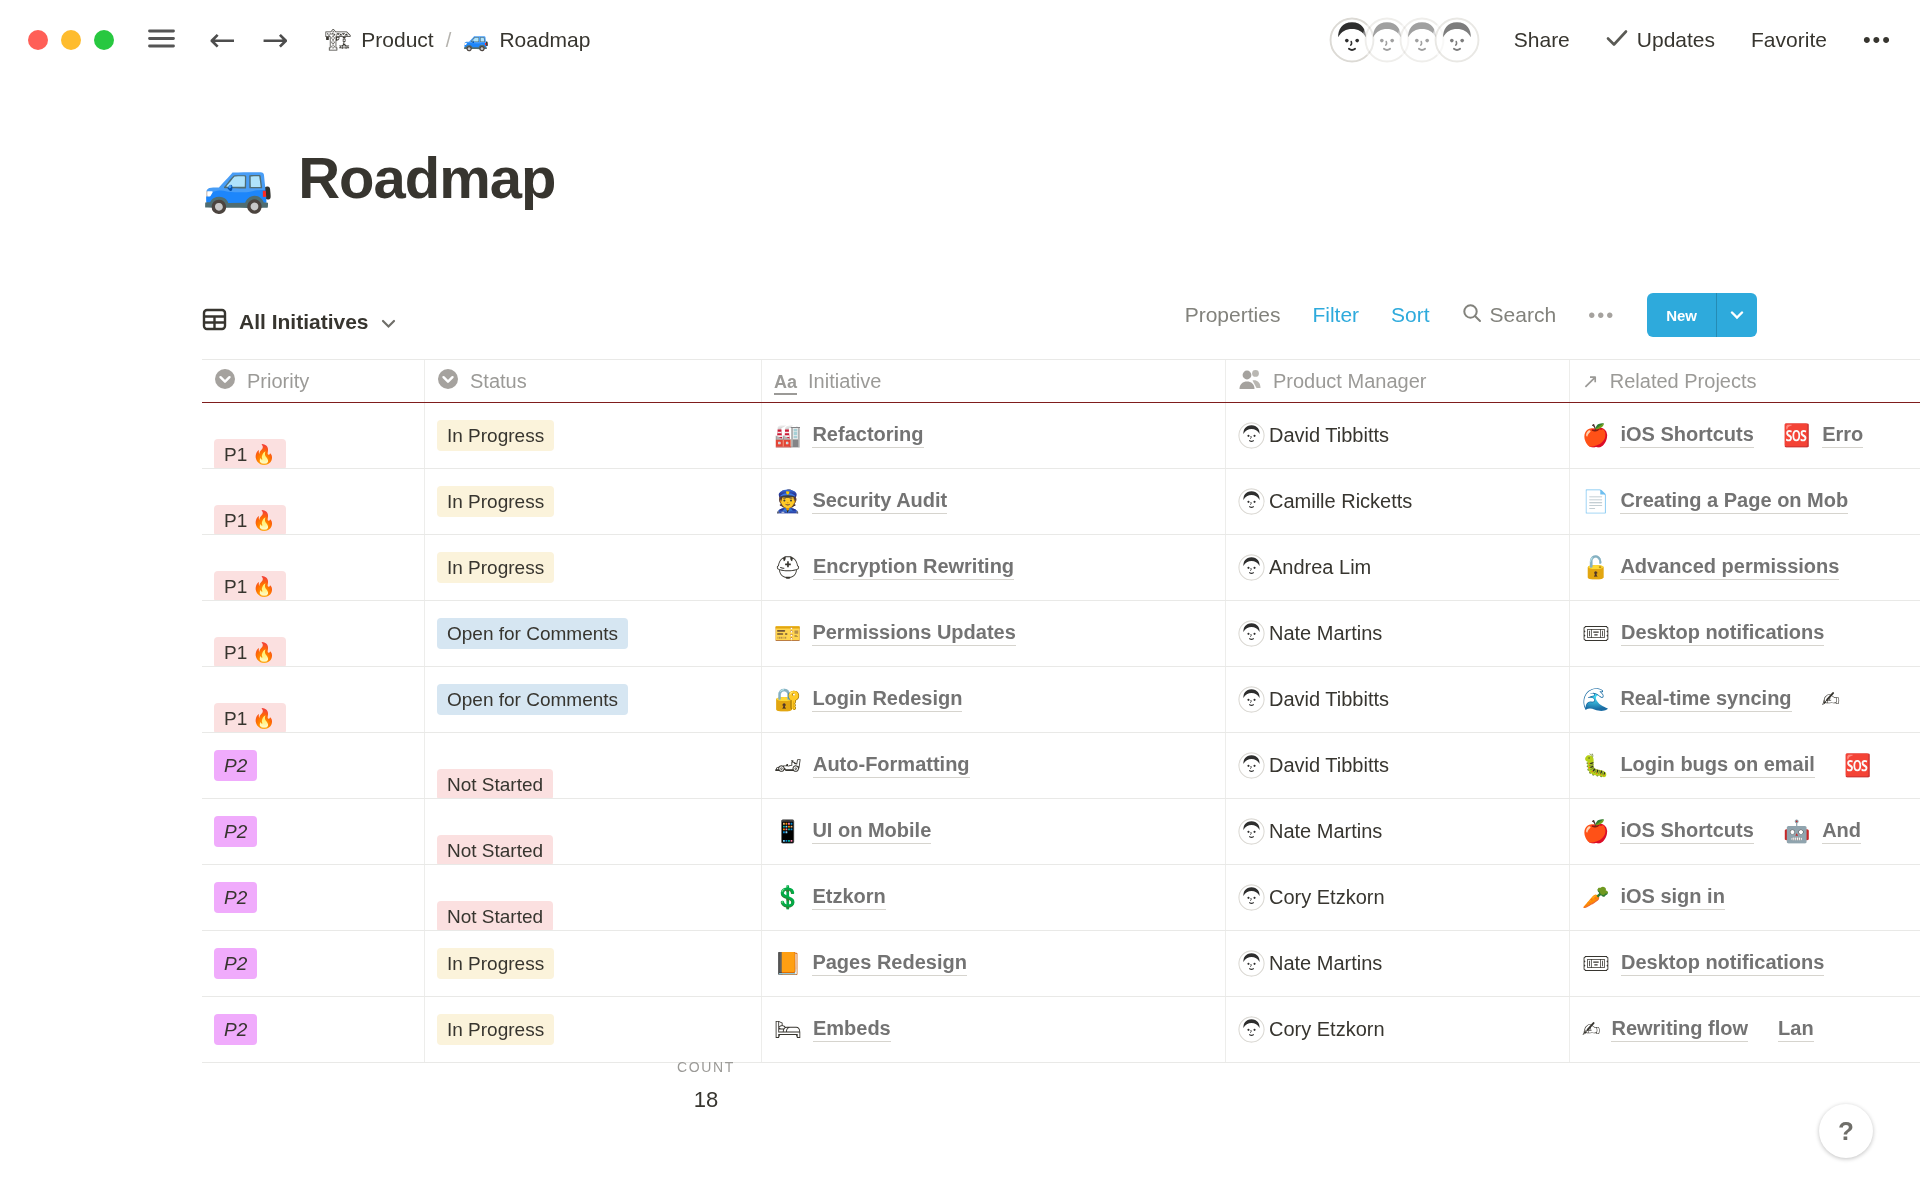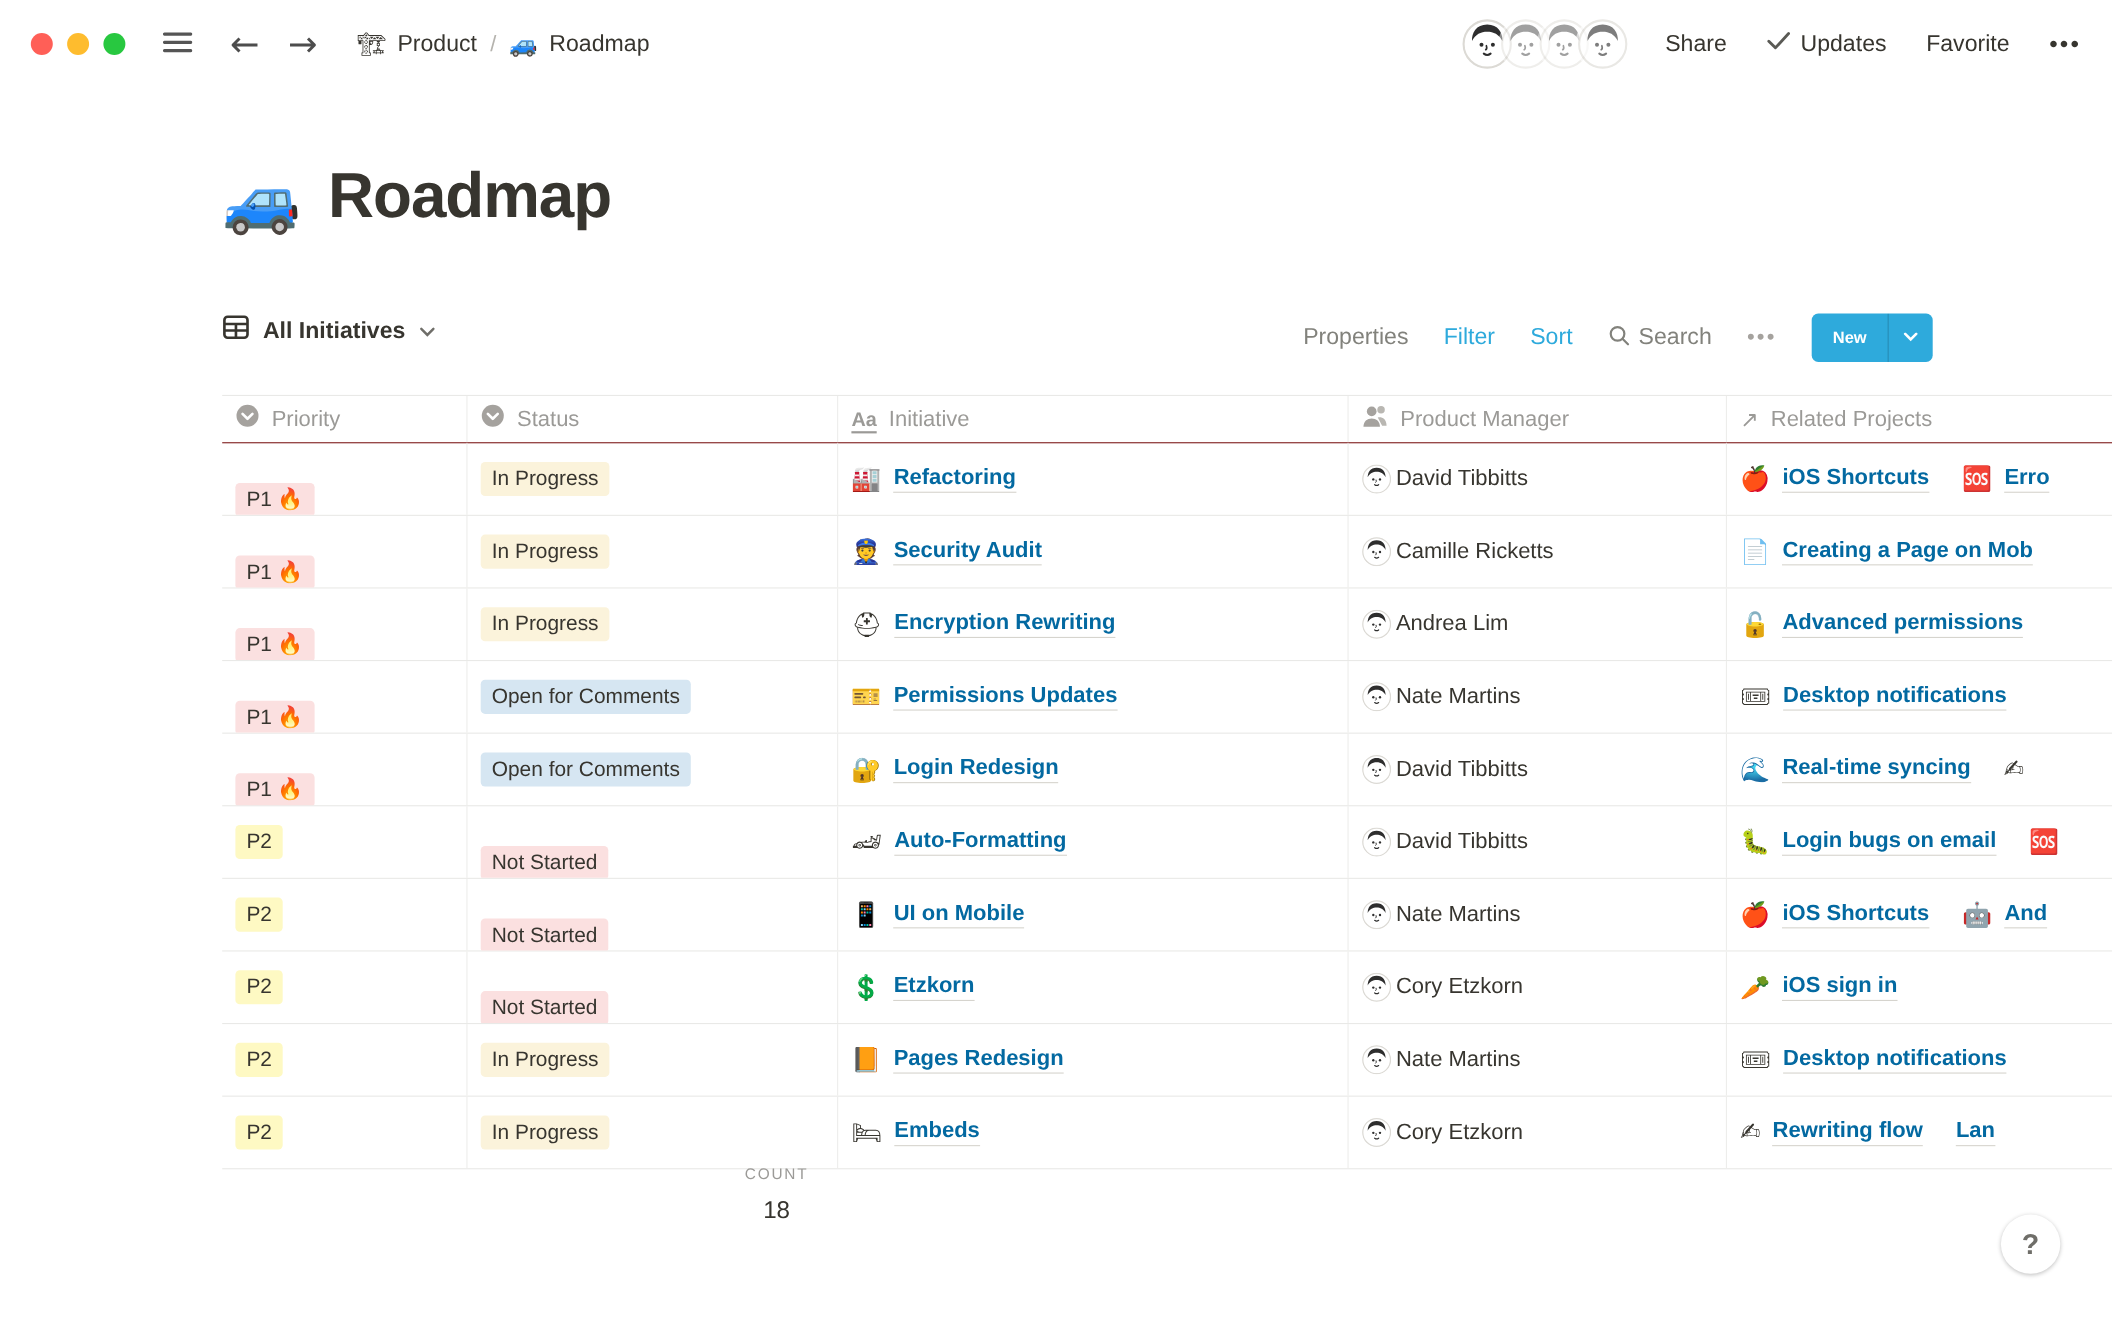--- a/index.html
+++ b/index.html
@@ -26,21 +26,21 @@
   .more-dots { font-size:22px; letter-spacing:2px; color:#37352F; cursor:pointer; }
 
   
   .page { margin-left:202px; }
   .title-row { margin-top:64px; display:flex; align-items:flex-end; gap:24px; }
   .page-emoji { font-size:58px; line-height:1; }
   .page-title { font-size:58px; font-weight:700; letter-spacing:-1px; color:#37352F; }
   .page-desc { margin-top:28px; font-size:22px; color:#37352F; }
 
   
-  .view-toolbar { margin-top:74px; margin-right:163px; height:52px; display:flex; align-items:flex-start; justify-content:space-between; }
+  .view-toolbar { margin-top:74px; margin-right:163px; height:52px; display:flex; align-items:flex-end; justify-content:space-between; }
   .view-tab { display:flex; align-items:center; gap:12px; font-size:21px; font-weight:700; cursor:pointer; }
   .tb-right { display:flex; align-items:center; gap:32px; }
   .tb-link { font-size:21px; color:#82827C; cursor:pointer; background:none; border:none; font-family:inherit; }
   .tb-link.blue { color:#2EAADC; }
   .search-wrap { display:flex; align-items:center; gap:8px; }
   .toolbar-dots { color:#A5A29E; font-size:20px; letter-spacing:2px; cursor:pointer; }
   .new-button { display:flex; align-items:stretch; background:#2EAADC; border-radius:6px; overflow:hidden; height:44px; cursor:pointer; }
   .new-label { display:flex; align-items:center; padding:0 19px; color:#fff; font-size:15px; font-weight:700; }
   .new-divider { width:1px; background:rgba(0,0,0,0.18); }
   .new-chevron { display:flex; align-items:center; padding:0 13px; }
@@ -52,26 +52,26 @@
   .th { display:flex; align-items:center; gap:11px; padding:0 12px; color:#9B9A97; font-size:20px;
         border-right:1px solid #EDEDEB; cursor:pointer; overflow:hidden; white-space:nowrap; }
   .th:last-child { border-right:none; }
   .trow { height:66px; border-bottom:1px solid #E9E9E7; }
   .td { display:flex; align-items:center; padding:0 12px; font-size:20px; border-right:1px solid #EDEDEB;
         overflow:hidden; white-space:nowrap; cursor:pointer; }
   .td:last-child { border-right:none; }
 
   .pill { display:inline-block; padding:4px 10px; border-radius:4px; font-size:19px; color:#37352F; line-height:1.25; }
   .pill-red    { background:#FBE0E0;margin-top:38px; }
-  .pill-orange { background:#fef9c3; }
+  .pill-orange { background:#f0abfc;font-style:italic; }
   .pill-yellow { background:#FBF3DB; }
   .pill-blue   { background:#D6E6F2; }
 
   .cell-emoji { font-size:22px; margin-right:11px; flex:0 0 auto; }
-  .page-link { font-weight:600; color:#0369a1; text-decoration:none; border-bottom:1.5px solid #D6D4CE; padding-bottom:1px; }
+  .page-link { font-weight:600; color:#737373; text-decoration:none; border-bottom:1.5px solid #D6D4CE; padding-bottom:1px; }
   .related-item { display:inline-flex; align-items:center; margin-right:30px; flex:0 0 auto; }
   .manager-name { margin-left:4px; }
   .td .avatar { flex:0 0 auto; }
 
   .aa-icon { font-size:18px; font-weight:700; color:#9B9A97; border-bottom:2px solid #9B9A97; line-height:1; padding-bottom:1px; }
   .arrow-ne { font-size:20px; color:#9B9A97; font-family:"DejaVu Sans",sans-serif; }
 
   .tfoot { width:1024px; height:50px; display:flex; align-items:center; justify-content:flex-end; gap:12px; padding-right:16px;flex-direction:column; }
   .count-label { font-size:14px; letter-spacing:1.6px; color:#9B9A97; }
   .count-value { font-size:22px; color:#37352F; }

